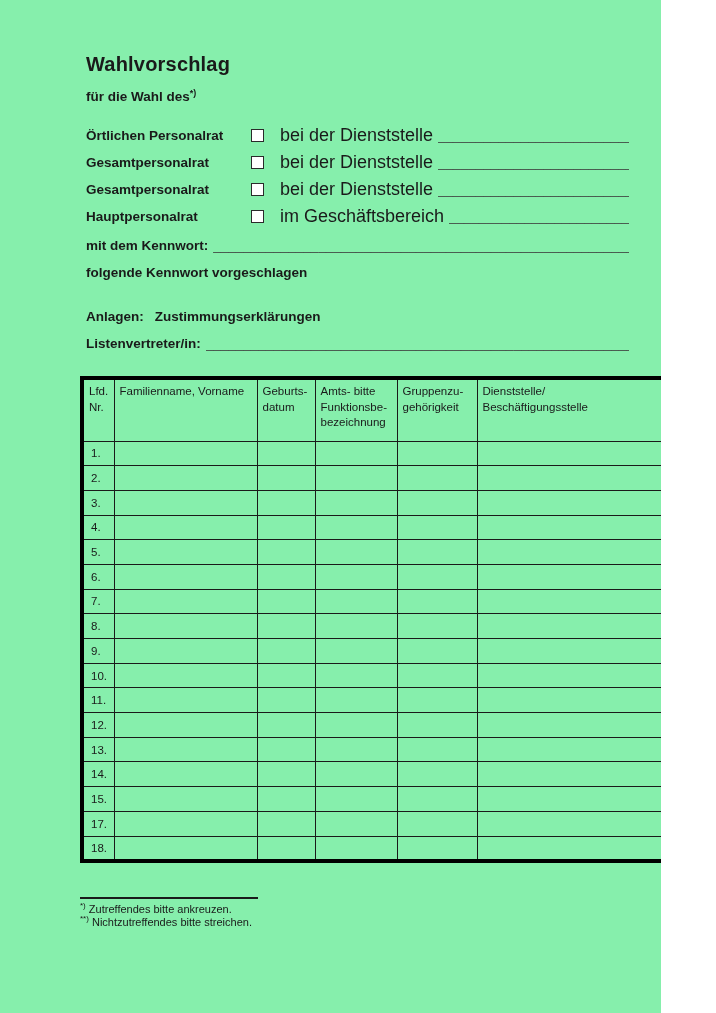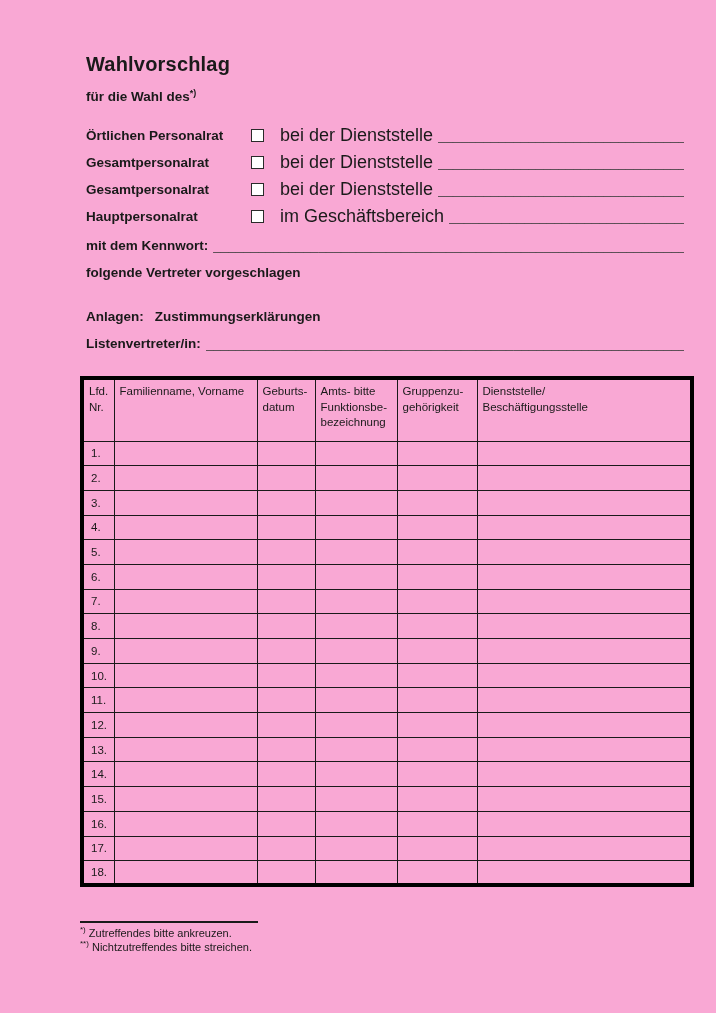--- a/index.html
+++ b/index.html
@@ -1,20 +1,20 @@
 <!DOCTYPE html>
 <html><head>
 <meta charset="utf-8">
 <style>
   * { margin:0; padding:0; box-sizing:border-box; }
   html,body { background:#ffffff; }
   .page {
     position:relative;
-    width:716px; height:1013px;
-    background:#f9a8d4;
+    width:661px; height:1013px;
+    background:#86efac;
     color:#1a1a1a;
     font-family:"Liberation Sans", sans-serif;
     padding:52px 32px 0 80px;
     overflow:hidden;
   }
   .indent { margin-left:6px; }
   h1.title { font-size:20px; font-weight:bold; line-height:24px; letter-spacing:0.2px; }
   .subtitle { margin-top:12px; font-size:13.5px; font-weight:bold; line-height:18px; }
   sup.marker { font-size:9px; vertical-align:super; line-height:0; }
 
@@ -95,21 +95,21 @@
       <span class="fill">____________________________________________________________</span>
     </div>
   </div>
 
   <div class="statement indent">
     <div class="st-row">
       <span class="st-text">mit dem Kennwort:</span>
       <span class="fill">____________________________________________________________________________________</span>
     </div>
     <div class="st-row">
-      <span class="st-text">folgende Vertreter vorgeschlagen</span>
+      <span class="st-text">folgende Kennwort vorgeschlagen</span>
     </div>
   </div>
 
   <div class="anlagen indent">
     <div class="an-row">
       <span>Anlagen:</span>
       <span class="an-value">Zustimmungserklärungen</span>
     </div>
     <div class="an-row">
       <span>Listenvertreter/in:</span>
@@ -257,28 +257,20 @@
         </tr>
       <tr>
           <td>15.</td>
           <td></td>
           <td></td>
           <td></td>
           <td></td>
           <td></td>
         </tr>
       <tr>
-          <td>16.</td>
-          <td></td>
-          <td></td>
-          <td></td>
-          <td></td>
-          <td></td>
-        </tr>
-      <tr>
           <td>17.</td>
           <td></td>
           <td></td>
           <td></td>
           <td></td>
           <td></td>
         </tr>
       <tr>
           <td>18.</td>
           <td></td>

